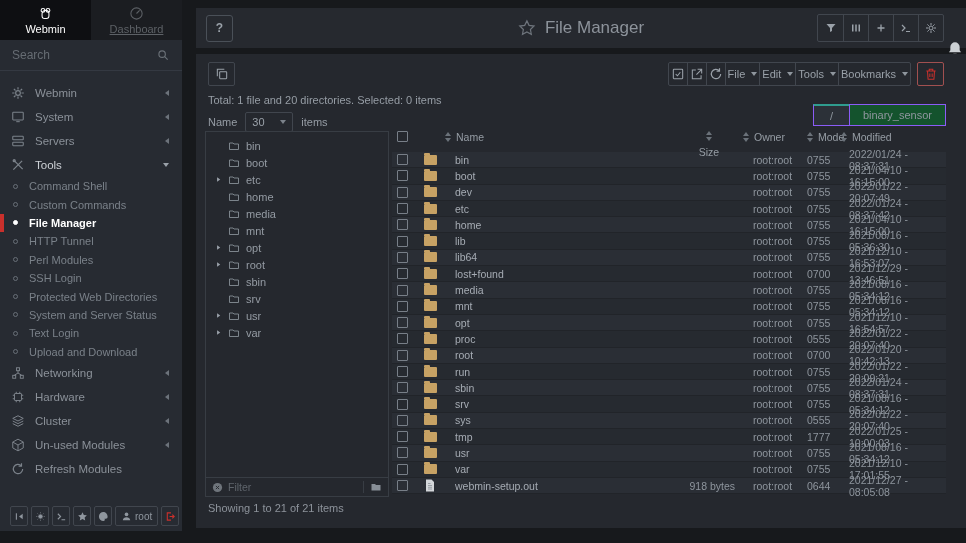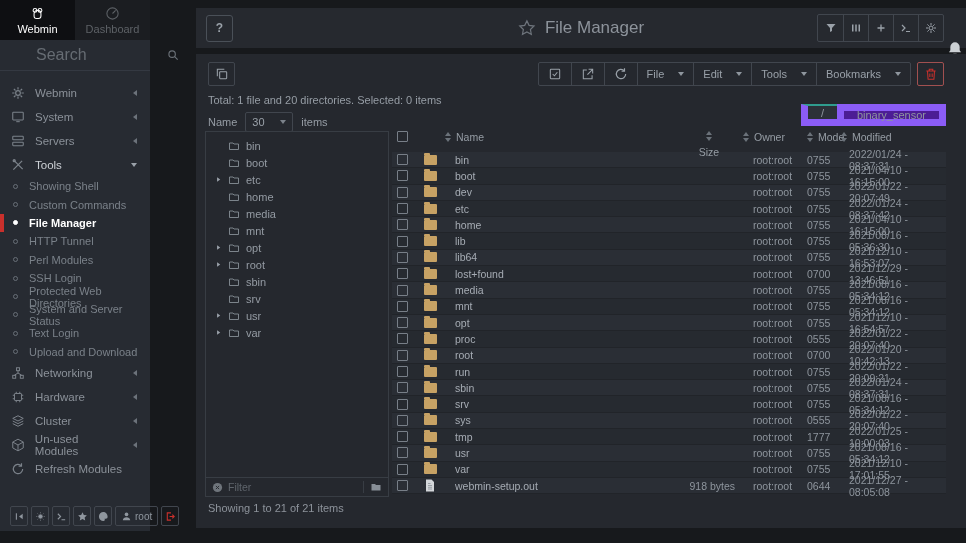--- a/index.html
+++ b/index.html
@@ -6,28 +6,28 @@
   html,body { width:966px; height:543px; }
   body {
     position:relative; overflow:hidden;
     background:#17191c; color:#9aa1a9;
     font-family:"Liberation Sans", sans-serif; font-size:11px;
   }
   .ico { display:inline-flex; align-items:center; justify-content:center; }
   .ico svg { width:14px; height:14px; display:block; }
 
   
-  #sidebar { position:absolute; left:0; top:0; width:150px; height:531px; background:#272b32; }
+  #sidebar { position:absolute; left:0; top:0; width:182px; height:531px; background:#272b32; }
   .tabs { display:flex; height:40px; }
   .tab { flex:1; display:flex; flex-direction:column; align-items:center; justify-content:center; gap:2px; font-size:11px; cursor:pointer; }
   .tab .ico svg { width:15px; height:15px; }
   .tab.active { background:#0e0f12; color:#fdfdfd; }
-  .tab.inactive { background:#1b1d21; color:#5d6166; }
+  .tab.inactive { background:#1b1d21; color:#5d6166;text-decoration:underline; }
   .search-row { height:31px; display:flex; align-items:center; justify-content:space-between; padding:0 12px; border-bottom:1px solid #343942; }
-  .search-row input { background:transparent; border:0; outline:none; color:#8b9199; font-size:16px; width:130px; font-family:inherit;margin-left:24px; }
+  .search-row input { background:transparent; border:0; outline:none; color:#8b9199; font-size:12px; width:130px; font-family:inherit; }
   .search-row input::placeholder { color:#666c73; }
   .search-row .ico { color:#6a7077; }
   #side-nav { margin-top:10px; }
   .cat { height:24px; display:flex; align-items:center; gap:9px; padding:0 10px; color:#8b9199; font-size:11.5px; cursor:pointer; }
   .cat .ico { color:#7b828a; width:16px; }
   .cat.expanded { color:#cdd1d6; }
   .cat .chev { margin-left:auto; margin-right:3px; width:0; height:0;
     border-top:3px solid transparent; border-bottom:3px solid transparent; border-right:4px solid #6c737b; }
   .cat .chev.down { border-left:3px solid transparent; border-right:3px solid transparent; border-top:4px solid #9aa1a9; border-bottom:0; }
   .sub { height:18.4px; display:flex; align-items:center; gap:11px; padding-left:13px; color:#7a8189; font-size:11px; position:relative; cursor:pointer; }
@@ -53,30 +53,30 @@
   .top-group .tbtn:first-child { border-left:0; }
   .tbtn .ico svg { width:12px; height:12px; }
   #bell { position:absolute; right:3px; top:41px; color:#ccd0d4; cursor:pointer; }
   #bell svg { width:16px; height:16px; }
 
   
   #panel { position:absolute; left:196px; top:54px; right:0; height:474px; background:#25282e; }
   #toolbar { position:absolute; top:8px; left:12px; right:22px; height:24px; display:flex; align-items:center; }
   .copy-btn { width:27px; height:24px; border:1px solid #41464e; border-radius:2px; display:flex; align-items:center; justify-content:center; color:#9aa1a9; cursor:pointer; }
   .menu-group { margin-left:auto; display:flex; border:1px solid #41464e; border-radius:2px; height:24px; }
-  .gbtn { padding:0 9px; display:flex; align-items:center; gap:14px; color:#9aa1a9; font-size:11px; border-left:1px solid #41464e; cursor:pointer;justify-content:space-between; }
+  .gbtn { padding:0 2px; display:flex; align-items:center; gap:6px; color:#9aa1a9; font-size:11px; border-left:1px solid #41464e; cursor:pointer;justify-content:space-between; }
   .gbtn:first-child { border-left:0; }
   .gbtn .caret { width:0; height:0; border-left:3.5px solid transparent; border-right:3.5px solid transparent; border-top:4px solid #8f969e; }
   .trash-btn { margin-left:6px; width:27px; height:24px; border:1px solid #a15050; border-radius:2px; display:flex; align-items:center; justify-content:center; color:var(--red); cursor:pointer; }
   #stats-line { position:absolute; left:12px; top:40px; color:#969da5; font-size:11px; }
   #show-row { position:absolute; left:12px; top:58px; display:flex; align-items:center; gap:8px; color:#969da5; font-size:11px; }
   .show-select { width:48px; height:20px; border:1px solid #41464e; border-radius:2px; display:flex; align-items:center; padding:0 6px; color:#9aa1a9; cursor:pointer; }
   .show-select .caret { margin-left:auto; width:0; height:0; border-left:3px solid transparent; border-right:3px solid transparent; border-top:4px solid #7b828a; }
   #breadcrumb { position:absolute; right:20px; top:50px; display:flex; height:22px; }
-  .crumb { border:7px solid #8b5cf6; display:flex; align-items:center; justify-content:center; font-size:11px; color:#8f969e; cursor:pointer; background:#4c1d95; padding:0 13px; }
+  .crumb { border:1px solid #8b5cf6; display:flex; align-items:center; justify-content:center; font-size:11px; color:#8f969e; cursor:pointer; background:#14532d; padding:0 13px; }
   .crumb.root { width:36px; background:#2c3138; border-top:2px solid var(--teal); border-right:0; }
 
   
   #tree { position:absolute; left:9px; top:77px; width:184px; height:366px; border:1px solid #383d44; }
   #tree-items { padding-top:5px; }
   .titem { height:17px; display:flex; align-items:center; color:#949ba3; font-size:11px; position:relative; padding-left:40px; cursor:pointer; }
   .titem .tcaret { position:absolute; left:9px; color:#9aa1a9; } .titem .tcaret svg { width:7px; height:7px; }
   .titem .tfold { position:absolute; left:22px; color:#878e96; } .titem .tfold svg { width:12px; height:12px; }
   #filter-bar { position:absolute; left:0; right:0; bottom:0; height:19px; border-top:1px solid #383d44; display:flex; align-items:center; padding:0 6px; gap:5px; }
   #filter-bar .cx { color:#6f757c; } #filter-bar .cx svg { width:11px; height:11px; }
@@ -188,21 +188,21 @@
             <path d="M5 4l15 15M19 5L4 20"></path>
             <circle cx="5.5" cy="4.5" r="1.7"></circle>
           </svg>
         </span>
     <span class="nav-label">Tools</span>
     <span class="chev down"></span>
   </div>
 
   <div class="sub">
     <span class="bullet"></span>
-    <span class="nav-label">Showing Shell</span>
+    <span class="nav-label">Command Shell</span>
   </div>
 
   <div class="sub">
     <span class="bullet"></span>
     <span class="nav-label">Custom Commands</span>
   </div>
 
   <div class="sub active">
     <span class="bullet"></span>
     <span class="nav-label">File Manager</span>

